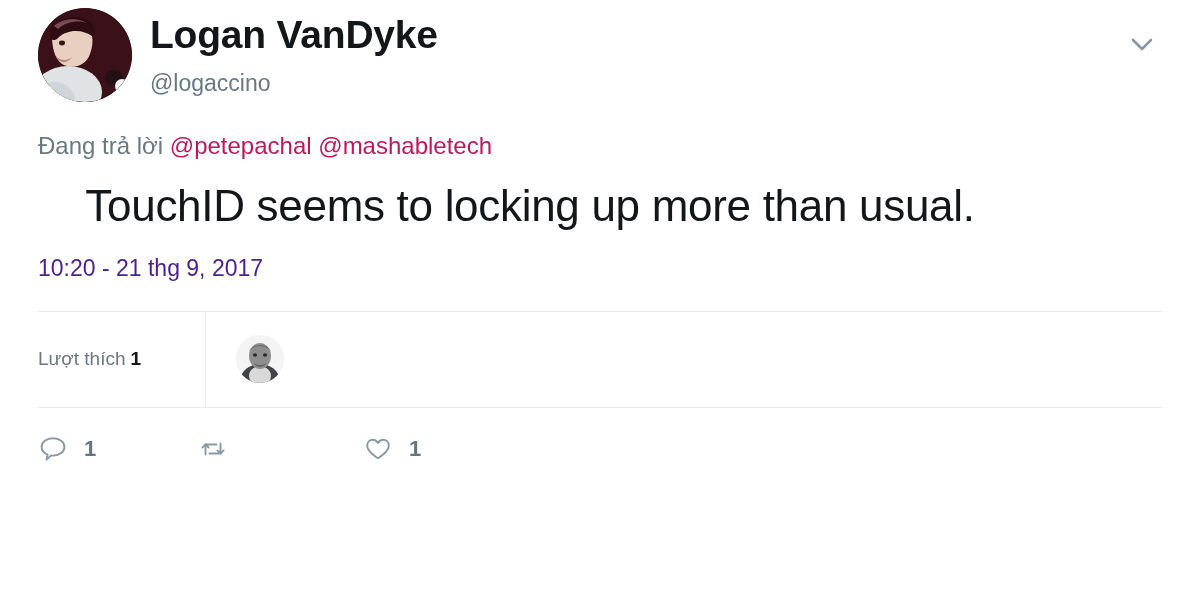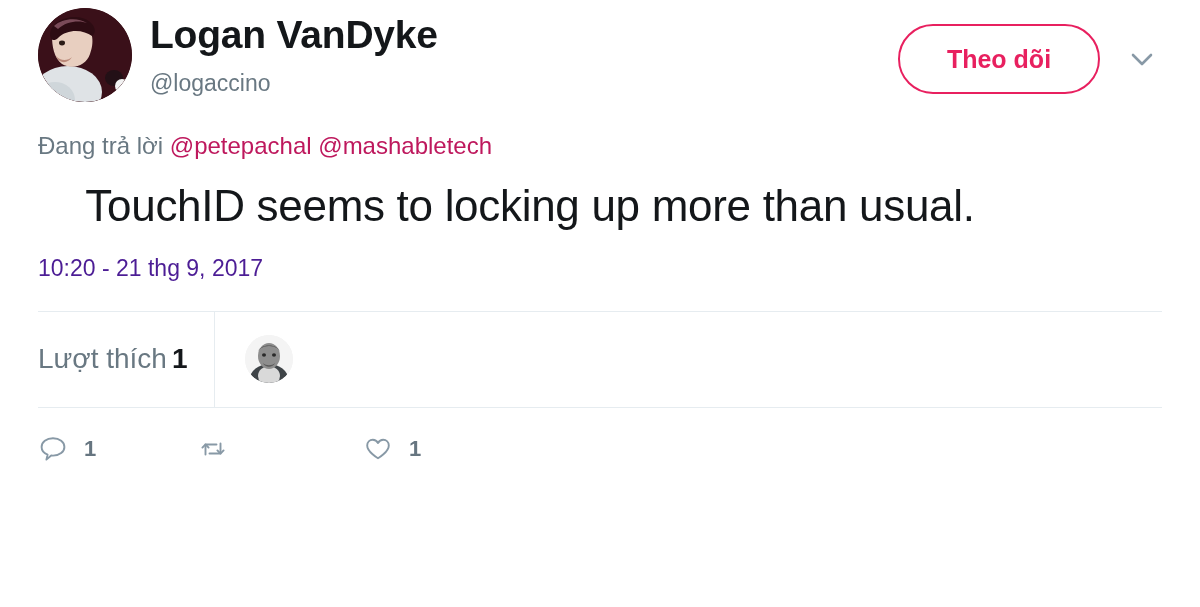--- a/index.html
+++ b/index.html
@@ -147,21 +147,21 @@
     align-items: stretch;
   }
   .likes-count-cell {
     display: flex;
     align-items: center;
     padding-right: 26px;
     border-right: 1px solid #e6ecf0;
     min-width: 168px;
   }
   .likes-label {
-    font-size: 28px;
+    font-size: 19px;
     color: #697882;
   }
   .likes-label .count {
     color: #14171a;
     font-weight: bold;
     margin-left: 5px;
   }
   .likers-cell {
     display: flex;
     align-items: center;
@@ -236,21 +236,20 @@
         </svg>
       </div>
     </div>
 
     <div class="identity">
       <div class="display-name">Logan VanDyke</div>
       <div class="handle">@logaccino</div>
     </div>
 
     <div class="header-actions">
-      <button class="follow-button">Theo dõi</button>
       <button class="caret-button">
         <span>
           <svg width="32" height="32" viewBox="0 0 32 32" xmlns="http://www.w3.org/2000/svg" aria-hidden="true">
             <path d="M7 12 L16 21 L25 12" fill="none" stroke="#8899a6" stroke-width="2.6" stroke-linecap="round" stroke-linejoin="round"></path>
           </svg>
         </span>
       </button>
     </div>
   </div>
 

